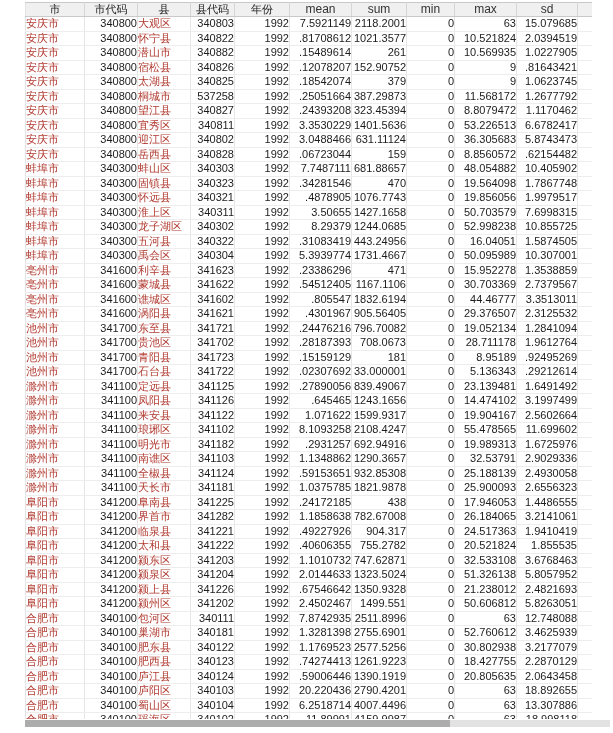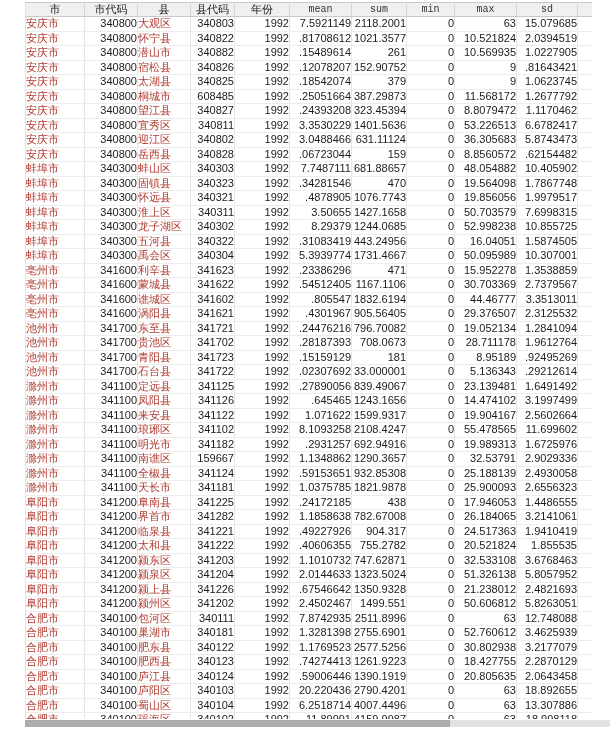--- a/index.html
+++ b/index.html
@@ -26,21 +26,21 @@
   table.grid col.c9{width:61px;}
   table.grid col.c10{width:15px;}
   table.grid th{
     height:13px;background:#f0f0f0;
     border-top:1px solid #c9c9c9;border-bottom:1px solid #c9c9c9;
     border-right:1px solid #d6d6d6;
     font-size:11px;font-weight:normal;color:#222;text-align:center;
     padding:0;line-height:13px;overflow:hidden;white-space:nowrap;
   }
   table.grid th.latin{
-    font-family:Liberation Mono, monospace;font-size:10px;color:#333;
+    font-family:Liberation Sans, sans-serif;font-size:12px;color:#333;
   }
   table.grid td{
     height:13.5px;line-height:13px;font-size:11px;padding:0;
     border-right:1px solid #e6e6e6;border-bottom:1px solid #ededed;
     overflow:hidden;white-space:nowrap;background:#ffffff;
   }
   td.c-str{color:#b03a30;text-align:left;padding-left:3px;}
   td.c-num{color:#1c1c1c;text-align:right;padding-right:4px;
     font-family:"Liberation Sans",sans-serif;}
   td.c-empty{background:#ffffff;}
@@ -150,21 +150,21 @@
           <td class="c-num">379</td>
           <td class="c-num">0</td>
           <td class="c-num">9</td>
           <td class="c-num">1.0623745</td>
           <td class="c-empty"></td>
         </tr>
           <tr>
           <td class="c-str">安庆市</td>
           <td class="c-num">340800</td>
           <td class="c-str">桐城市</td>
-          <td class="c-num">608485</td>
+          <td class="c-num">537258</td>
           <td class="c-num">1992</td>
           <td class="c-num">.25051664</td>
           <td class="c-num">387.29873</td>
           <td class="c-num">0</td>
           <td class="c-num">11.568172</td>
           <td class="c-num">1.2677792</td>
           <td class="c-empty"></td>
         </tr>
           <tr>
           <td class="c-str">安庆市</td>
@@ -475,21 +475,21 @@
           <td class="c-num">692.94916</td>
           <td class="c-num">0</td>
           <td class="c-num">19.989313</td>
           <td class="c-num">1.6725976</td>
           <td class="c-empty"></td>
         </tr>
           <tr>
           <td class="c-str">滁州市</td>
           <td class="c-num">341100</td>
           <td class="c-str">南谯区</td>
-          <td class="c-num">159667</td>
+          <td class="c-num">341103</td>
           <td class="c-num">1992</td>
           <td class="c-num">1.1348862</td>
           <td class="c-num">1290.3657</td>
           <td class="c-num">0</td>
           <td class="c-num">32.53791</td>
           <td class="c-num">2.9029336</td>
           <td class="c-empty"></td>
         </tr>
           <tr>
           <td class="c-str">滁州市</td>

